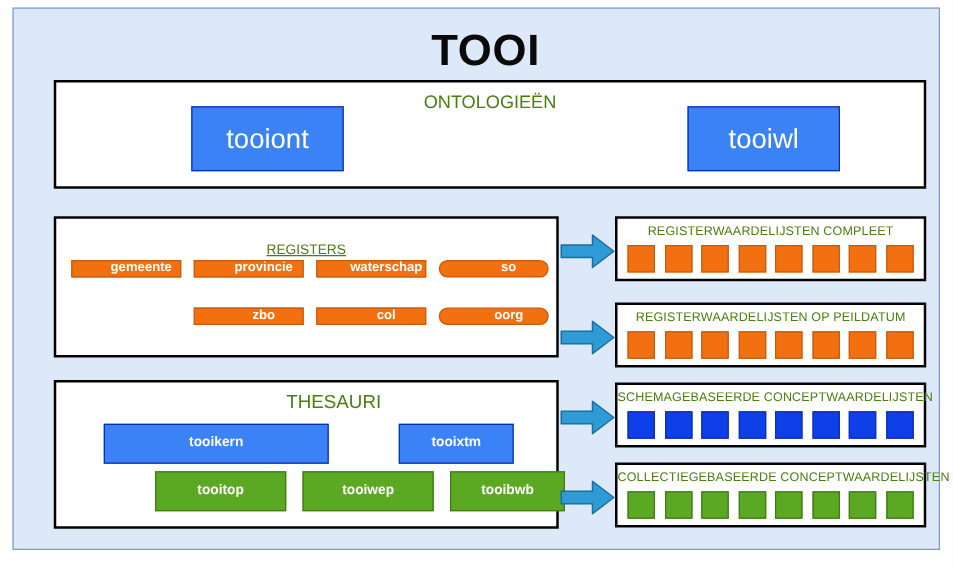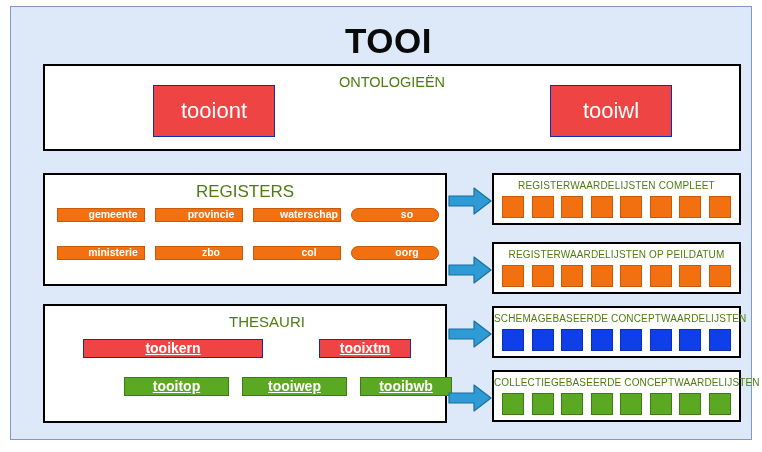--- a/index.html
+++ b/index.html
@@ -80,42 +80,43 @@
     position: absolute;
     box-sizing: border-box;
     display: flex;
     align-items: center;
     justify-content: center;
     color: #ffffff;
     font-weight: bold;
     text-align: center;
     line-height: 1.05;
   }
-  .chip.blue   { background: #ef4444; border: 1px solid #0a2fb4; }
+  .chip.blue   { background: #3b82f6; border: 1px solid #0a2fb4; }
   .chip.orange { background: #f2700f; border: 1px solid #c85a0a; }
   .chip.green  { background: #5ba822; border: 1px solid #3f7a14; margin-left: 41px; }
 
   .chip-big {
     font-size: 22px;
     font-weight: 400;
   }
 
   #chip-tooiont { left: 108px; top: 19px; width: 122px; height: 52px; }
   #chip-tooiwl  { left: 505px; top: 19px; width: 122px; height: 52px; }
 
   
   #panel-registers {
     left: 32px;
     top: 166px;
     width: 404px;
     height: 113px;
   }
   #panel-registers .panel-title {
-    top: 7px;
-    font-size: 17px;
+    top: 19px;
+    font-size: 11px;
+    text-decoration: underline;
   }
 
   .reg-chip {
     font-size: 10.5px;
     width: 88px;
     height: 14px;
     padding-left: 24px;
   }
 
   
@@ -125,23 +126,22 @@
     width: 404px;
     height: 119px;
   }
   #panel-thesauri .panel-title {
     top: 7px;
     font-size: 15px;
     padding-left: 44px;
   }
 
   .thes-chip {
-    font-size: 14px;
-    height: 19px;
-    text-decoration: underline;
+    font-size: 11px;
+    height: 32px;
   }
 
   
   .list-panel {
     left: 481px;
     width: 249px;
     height: 52px;
   }
   .list-panel .panel-title {
     top: 5px;
@@ -199,21 +199,20 @@
     </div>
 
     <div class="panel" id="panel-registers">
       <div class="panel-title">REGISTERS</div>
 
       <div class="chip orange reg-chip" style="left:12px;  top:33px;">gemeente</div>
       <div class="chip orange reg-chip" style="left:110px; top:33px;">provincie</div>
       <div class="chip orange reg-chip" style="left:208px; top:33px;">waterschap</div>
       <div class="chip orange reg-chip" style="left:306px; top:33px;border-radius:12px;">so</div>
 
-      <div class="chip orange reg-chip" style="left:12px;  top:71px;">ministerie</div>
       <div class="chip orange reg-chip" style="left:110px; top:71px;">zbo</div>
       <div class="chip orange reg-chip" style="left:208px; top:71px;">col</div>
       <div class="chip orange reg-chip" style="left:306px; top:71px;border-radius:12px;">oorg</div>
     </div>
 
     <div class="panel" id="panel-thesauri">
       <div class="panel-title">THESAURI</div>
 
       <div class="chip blue thes-chip" style="left:38px;  top:33px; width:180px;">tooikern</div>
       <div class="chip blue thes-chip" style="left:274px; top:33px; width:92px;text-align:center;">tooixtm</div>

